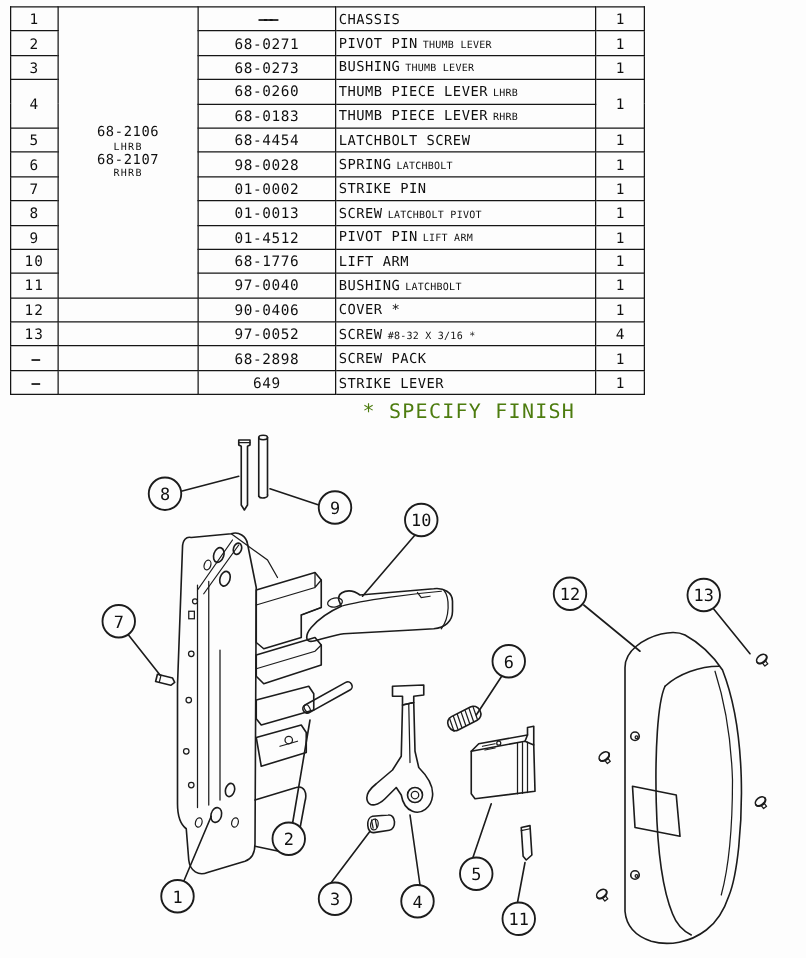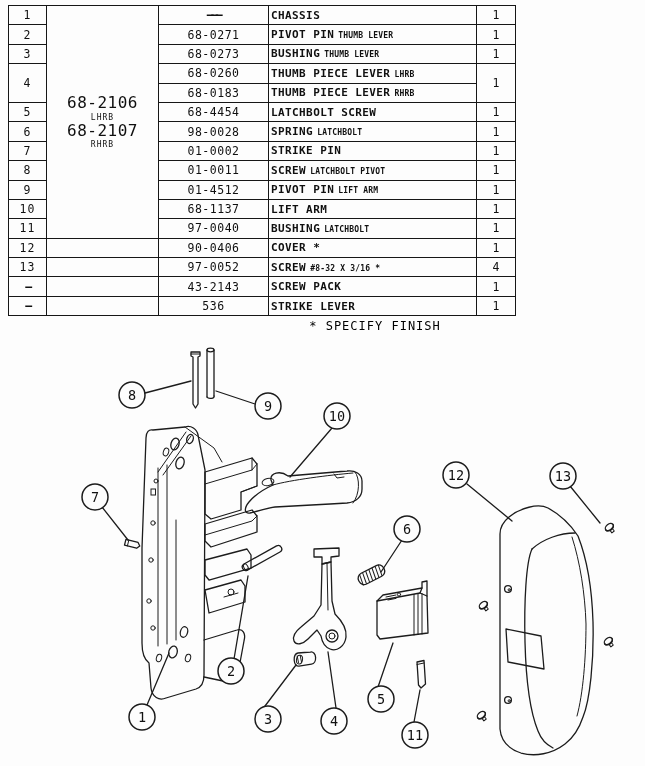--- a/index.html
+++ b/index.html
@@ -16,32 +16,32 @@
     font-family:"DejaVu Sans Mono","Liberation Mono",monospace;
     color:#101010;
   }
   .parts-table td{
     border:1.7px solid #161616;height:18.4px;
     padding:0 2px;overflow:hidden;white-space:nowrap;
     vertical-align:middle;
   }
   .c-item{text-align:center;font-size:11.5px;letter-spacing:1px;}
   .c-part{text-align:center;font-size:11.5px;letter-spacing:0.5px;}
-  .c-desc{font-size:11px;padding-left:6px;letter-spacing:0.4px;font-weight:bold;}
+  .c-desc{font-size:11px;padding-left:6px;letter-spacing:0.4px;}
   .c-desc .sub{font-size:8px;letter-spacing:0.2px;margin-left:4px;}
   .c-qty{text-align:center;font-size:11.5px;}
   .c-asm{text-align:center;font-size:11.5px;line-height:1.15;vertical-align:middle;}
-  .c-asm .numline{display:block;font-size:16px;letter-spacing:0.5px;}
+  .c-asm .numline{display:block;font-size:11px;letter-spacing:0.5px;}
   .c-asm .subline{display:block;font-size:8px;letter-spacing:1px;}
   .dash-long{display:inline-block;letter-spacing:-2.5px;font-weight:bold;}
   .dash-item{display:inline-block;letter-spacing:-2.5px;font-weight:bold;}
   
   .finish-note{
     position:absolute;left:268px;top:319px;width:214px;
-    text-align:center;font-size:12px;letter-spacing:1px;color:#000000;
+    text-align:center;font-size:16px;letter-spacing:1px;color:#4d7c0f;
   }
   
   .diagram-svg{position:absolute;left:0;top:0;}
   .ln{fill:none;stroke:#1c1c1c;stroke-width:1.3;stroke-linecap:round;stroke-linejoin:round;}
   .ln-thin{fill:none;stroke:#1c1c1c;stroke-width:1;stroke-linecap:round;}
   .balloon-circle{fill:#fdfdfd;stroke:#1c1c1c;stroke-width:1.5;}
   .balloon-text{
     font-family:"DejaVu Sans Mono","Liberation Mono",monospace;
     font-size:13.5px;fill:#111;text-anchor:middle;
   }
@@ -105,33 +105,33 @@
       <td class="c-qty">1</td>
     </tr>
     <tr>
       <td class="c-item">7</td>
       <td class="c-part">01-0002</td>
       <td class="c-desc"><span>STRIKE PIN</span></td>
       <td class="c-qty">1</td>
     </tr>
     <tr>
       <td class="c-item">8</td>
-      <td class="c-part">01-0011</td>
+      <td class="c-part">01-0013</td>
       <td class="c-desc"><span>SCREW</span><span class="sub">LATCHBOLT PIVOT</span></td>
       <td class="c-qty">1</td>
     </tr>
     <tr>
       <td class="c-item">9</td>
       <td class="c-part">01-4512</td>
       <td class="c-desc"><span>PIVOT PIN</span><span class="sub">LIFT ARM</span></td>
       <td class="c-qty">1</td>
     </tr>
     <tr>
       <td class="c-item">10</td>
-      <td class="c-part">68-1137</td>
+      <td class="c-part">68-1776</td>
       <td class="c-desc"><span>LIFT ARM</span></td>
       <td class="c-qty">1</td>
     </tr>
     <tr>
       <td class="c-item">11</td>
       <td class="c-part">97-0040</td>
       <td class="c-desc"><span>BUSHING</span><span class="sub">LATCHBOLT</span></td>
       <td class="c-qty">1</td>
     </tr>
     <tr>
@@ -144,28 +144,28 @@
     <tr>
       <td class="c-item">13</td>
       <td></td>
       <td class="c-part">97-0052</td>
       <td class="c-desc"><span>SCREW</span><span class="sub">#8-32 X 3/16 *</span></td>
       <td class="c-qty">4</td>
     </tr>
     <tr>
       <td class="c-item"><span class="dash-item">—</span></td>
       <td></td>
-      <td class="c-part">43-2143</td>
+      <td class="c-part">68-2898</td>
       <td class="c-desc"><span>SCREW PACK</span></td>
       <td class="c-qty">1</td>
     </tr>
     <tr>
       <td class="c-item"><span class="dash-item">—</span></td>
       <td></td>
-      <td class="c-part">536</td>
+      <td class="c-part">649</td>
       <td class="c-desc"><span>STRIKE LEVER</span></td>
       <td class="c-qty">1</td>
     </tr>
   </tbody>
 </table>
 
 <div class="finish-note">* SPECIFY FINISH</div>
 
 <svg class="diagram-svg" width="645" height="766" viewBox="0 0 645 766">
 

